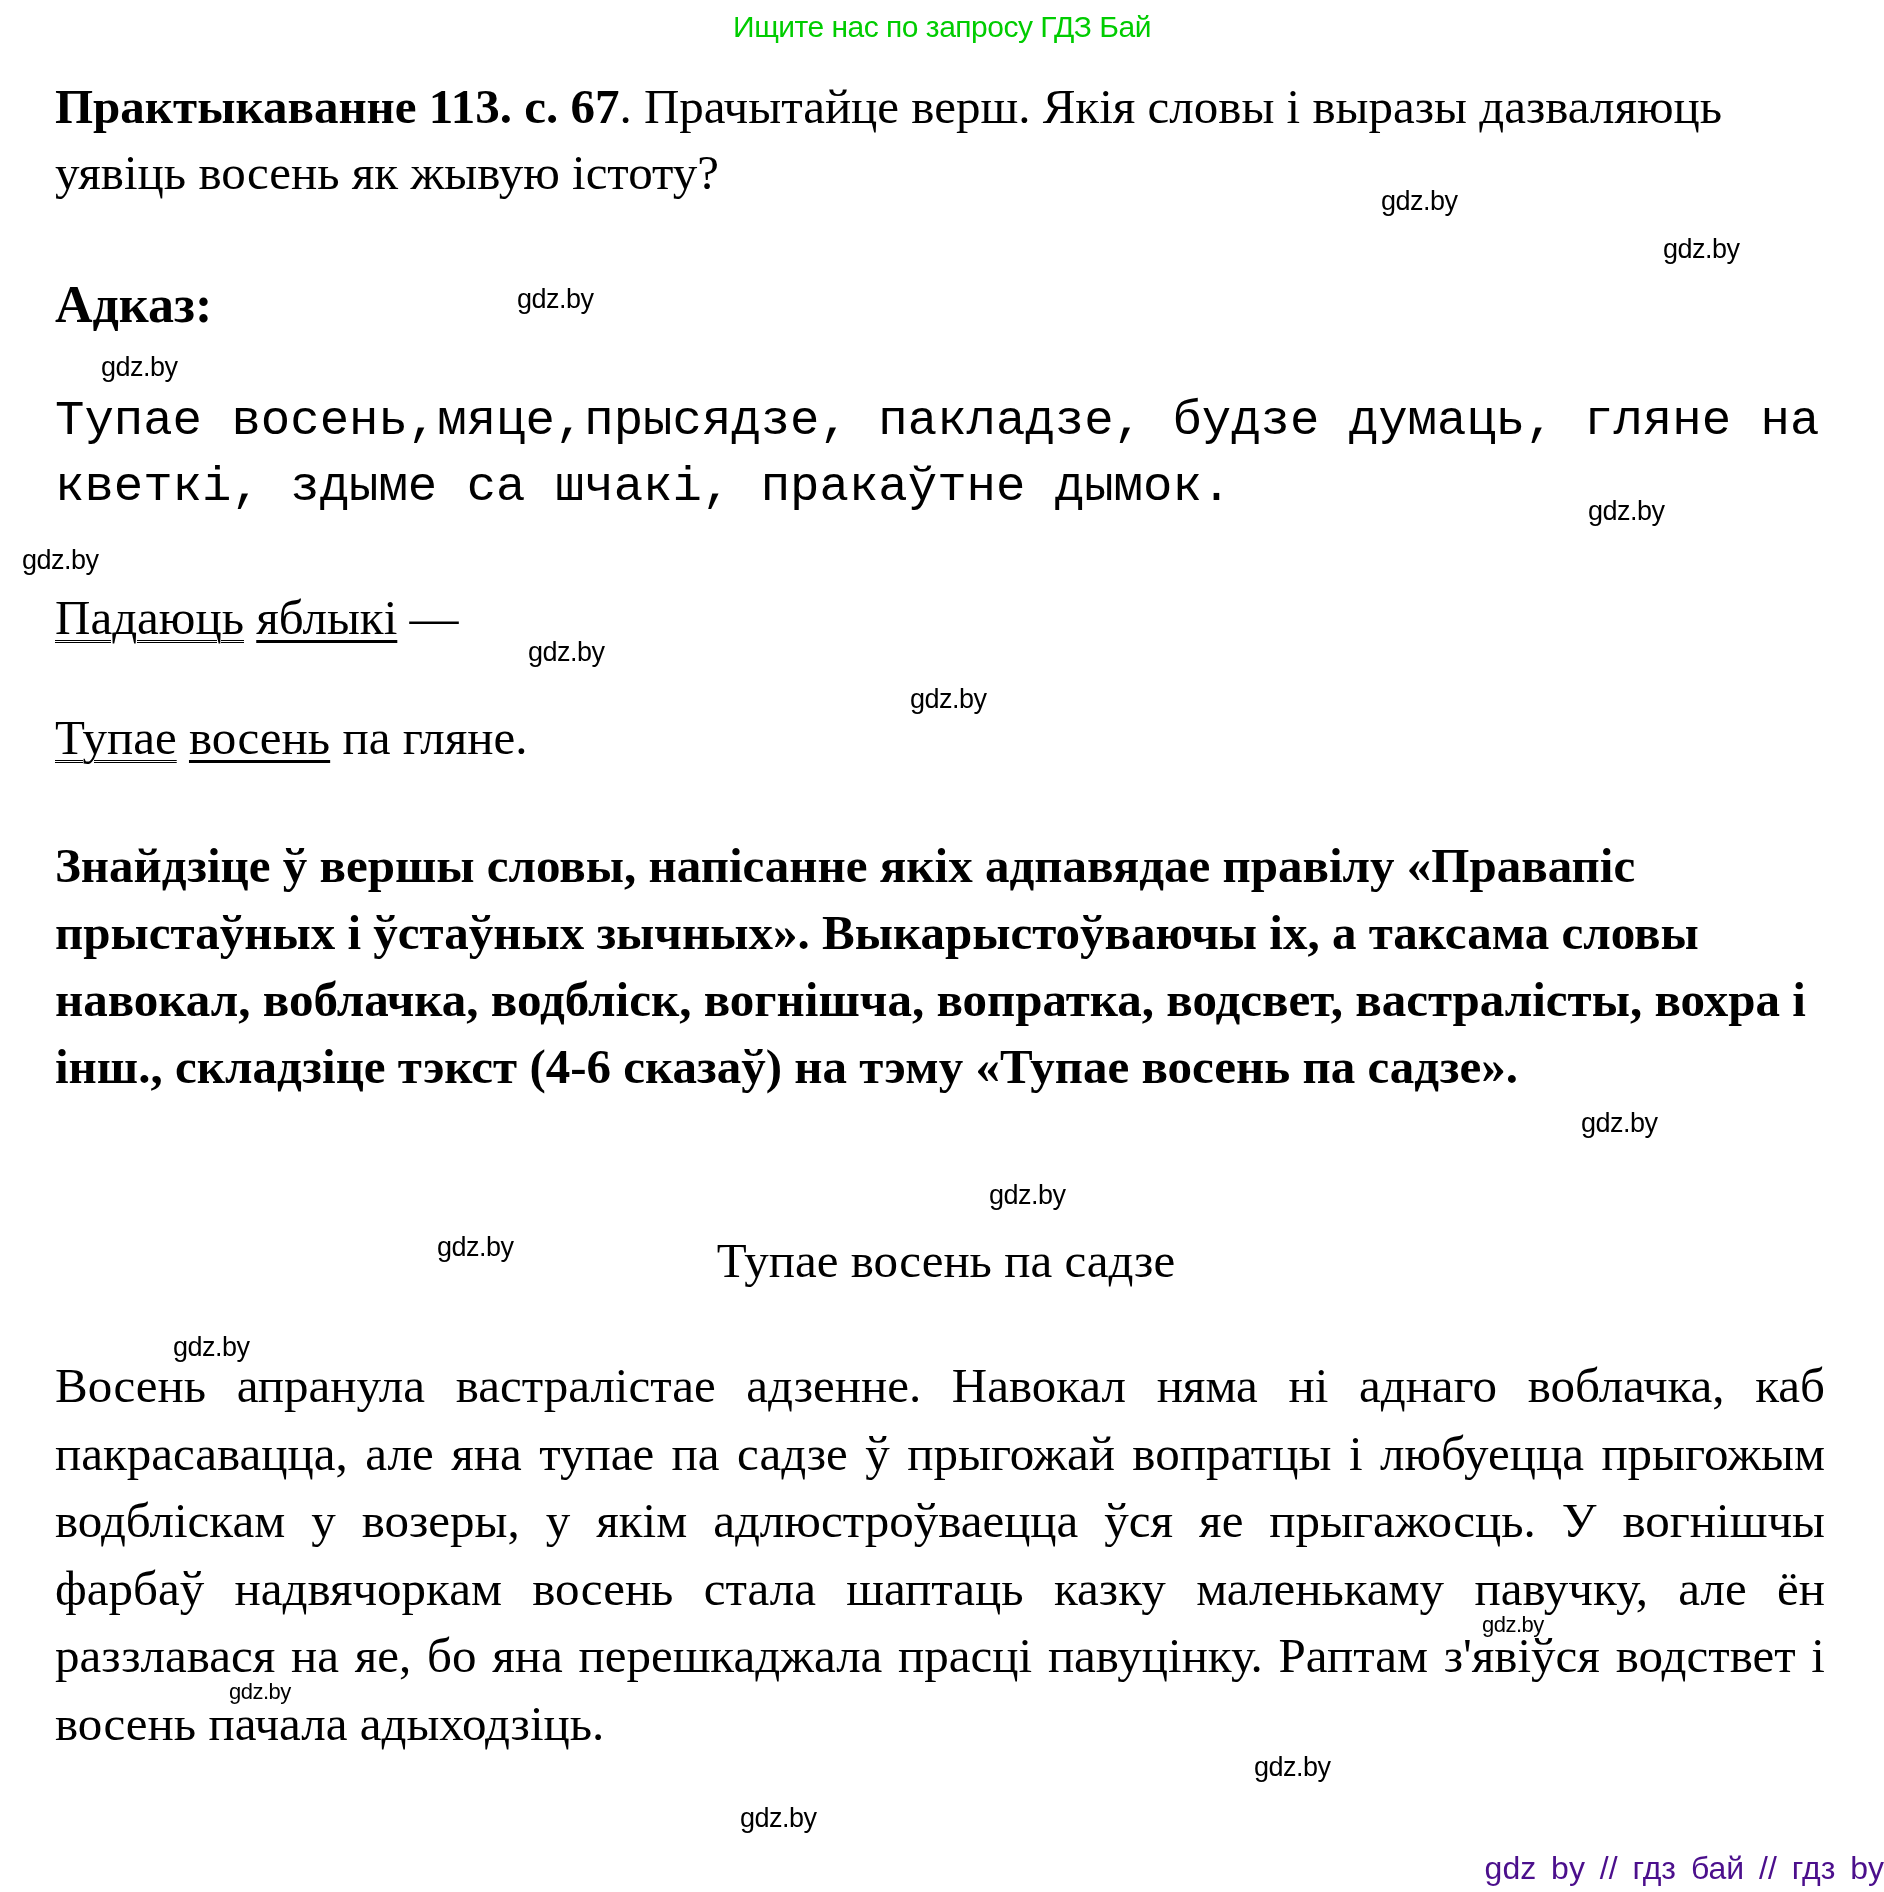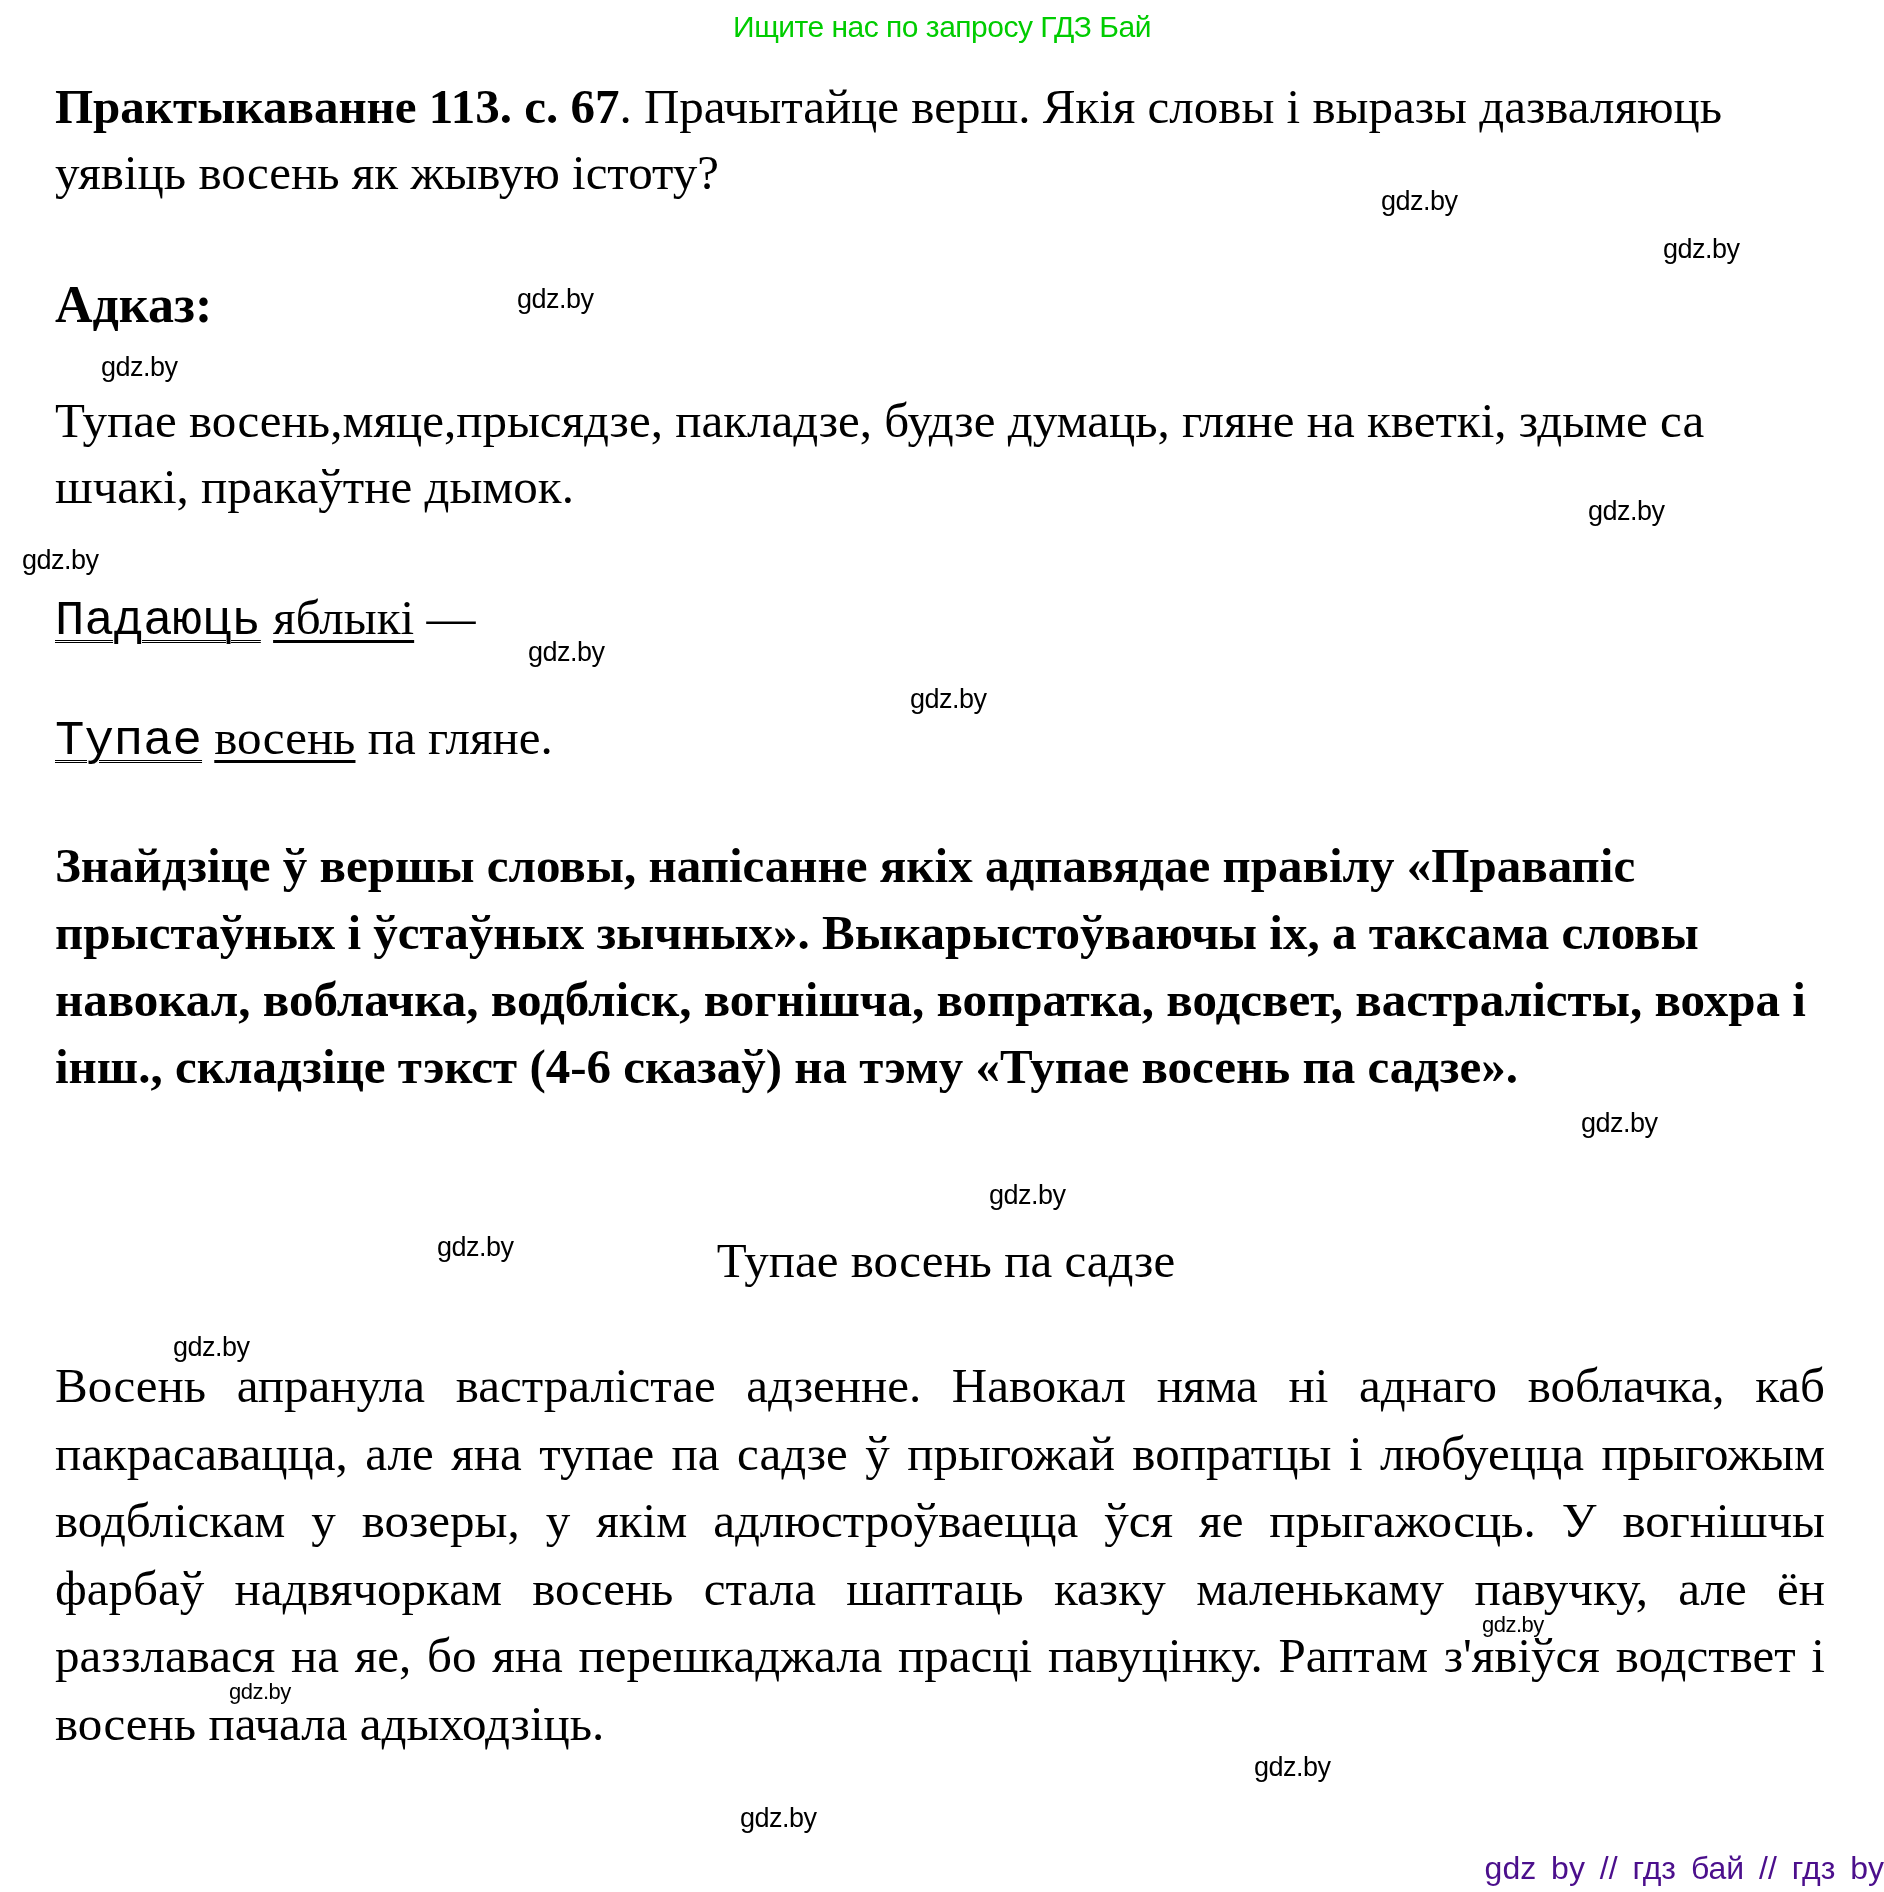--- a/index.html
+++ b/index.html
@@ -37,41 +37,40 @@
     .title-line { top: 74px; }
     .title-bold { font-weight: bold; }
     .answer-label {
       position: absolute;
       left: 55px;
       top: 272px;
       font-size: 52px;
       font-weight: bold;
       line-height: 66px;
     }
-    .answer-text { top: 388px; }
+    .answer-text { top: 388px; font-family: Liberation Mono, monospace; }
     .poem-line1 {
       position: absolute;
       left: 55px;
       top: 585px;
       font-size: 49px;
       line-height: 66px;
     }
     .poem-line2 {
       position: absolute;
       left: 55px;
       top: 705px;
       font-size: 49px;
       line-height: 66px;
     }
     .u-double {
       text-decoration: underline;
       text-decoration-style: double;
       text-decoration-thickness: 1px;
       text-underline-offset: 6px;
-      font-family: Liberation Mono, monospace;
     }
     .u-single {
       text-decoration: underline;
       text-decoration-thickness: 3px;
       text-underline-offset: 6px;
     }
     .task {
       position: absolute;
       left: 55px;
       top: 832px;

